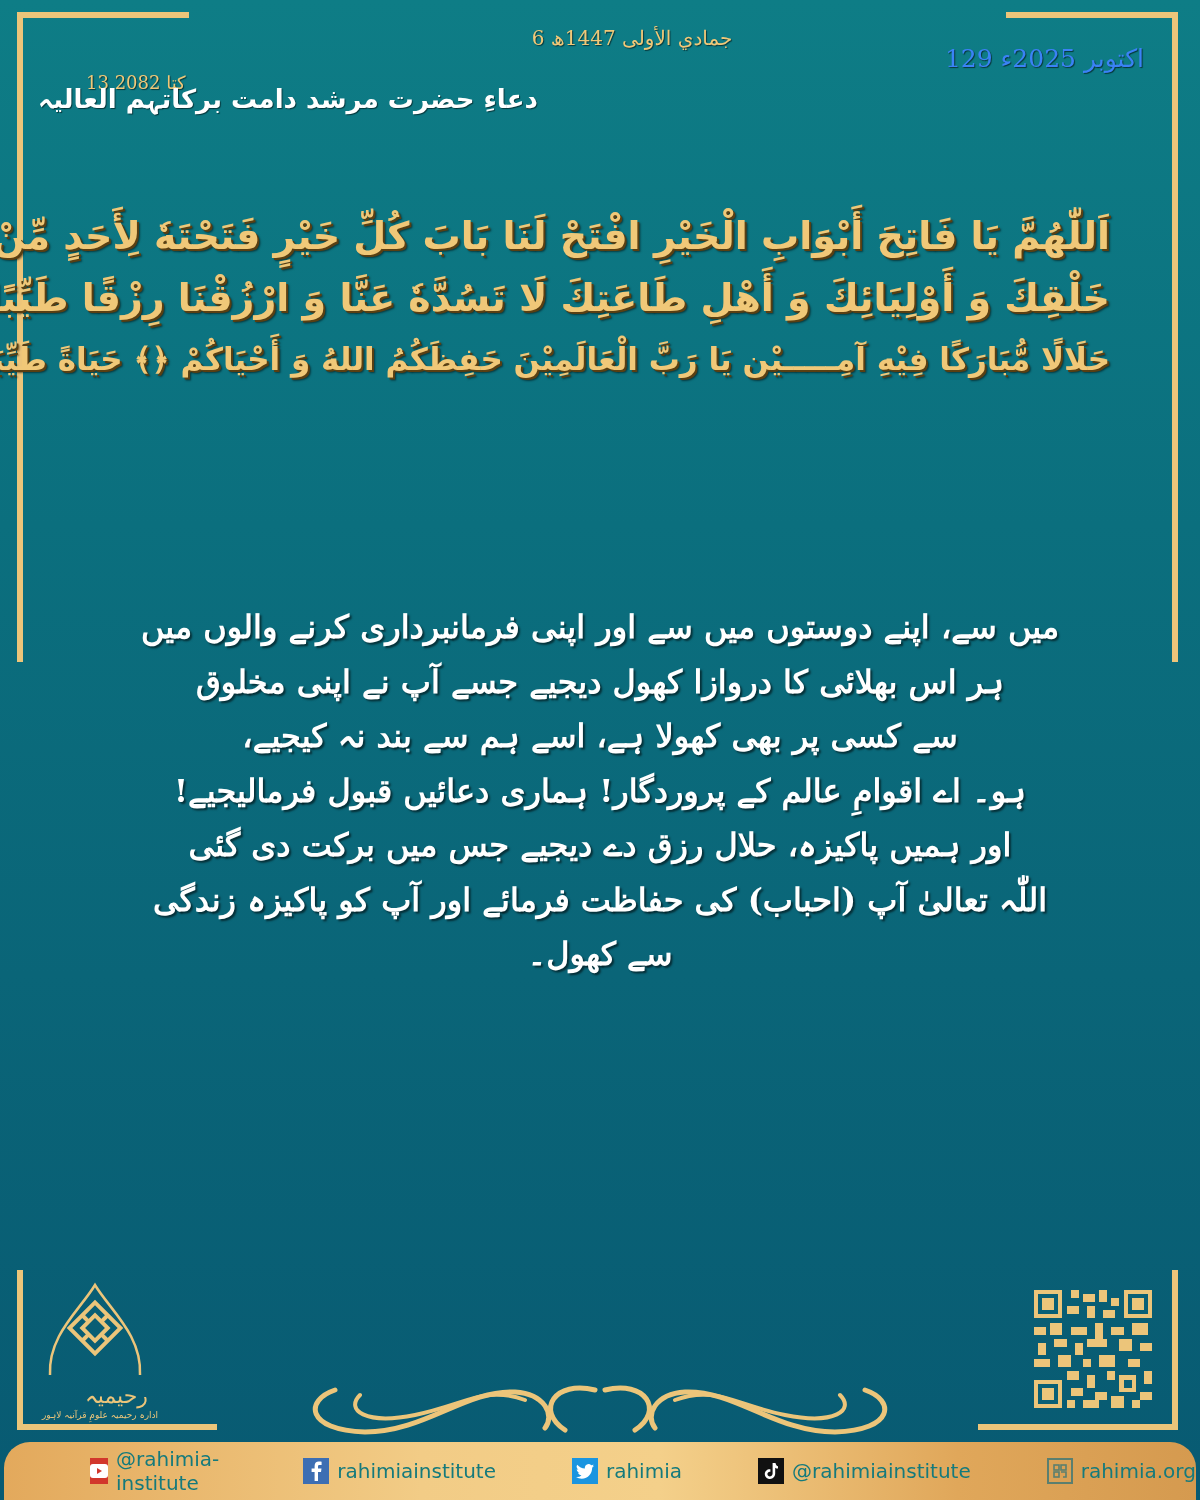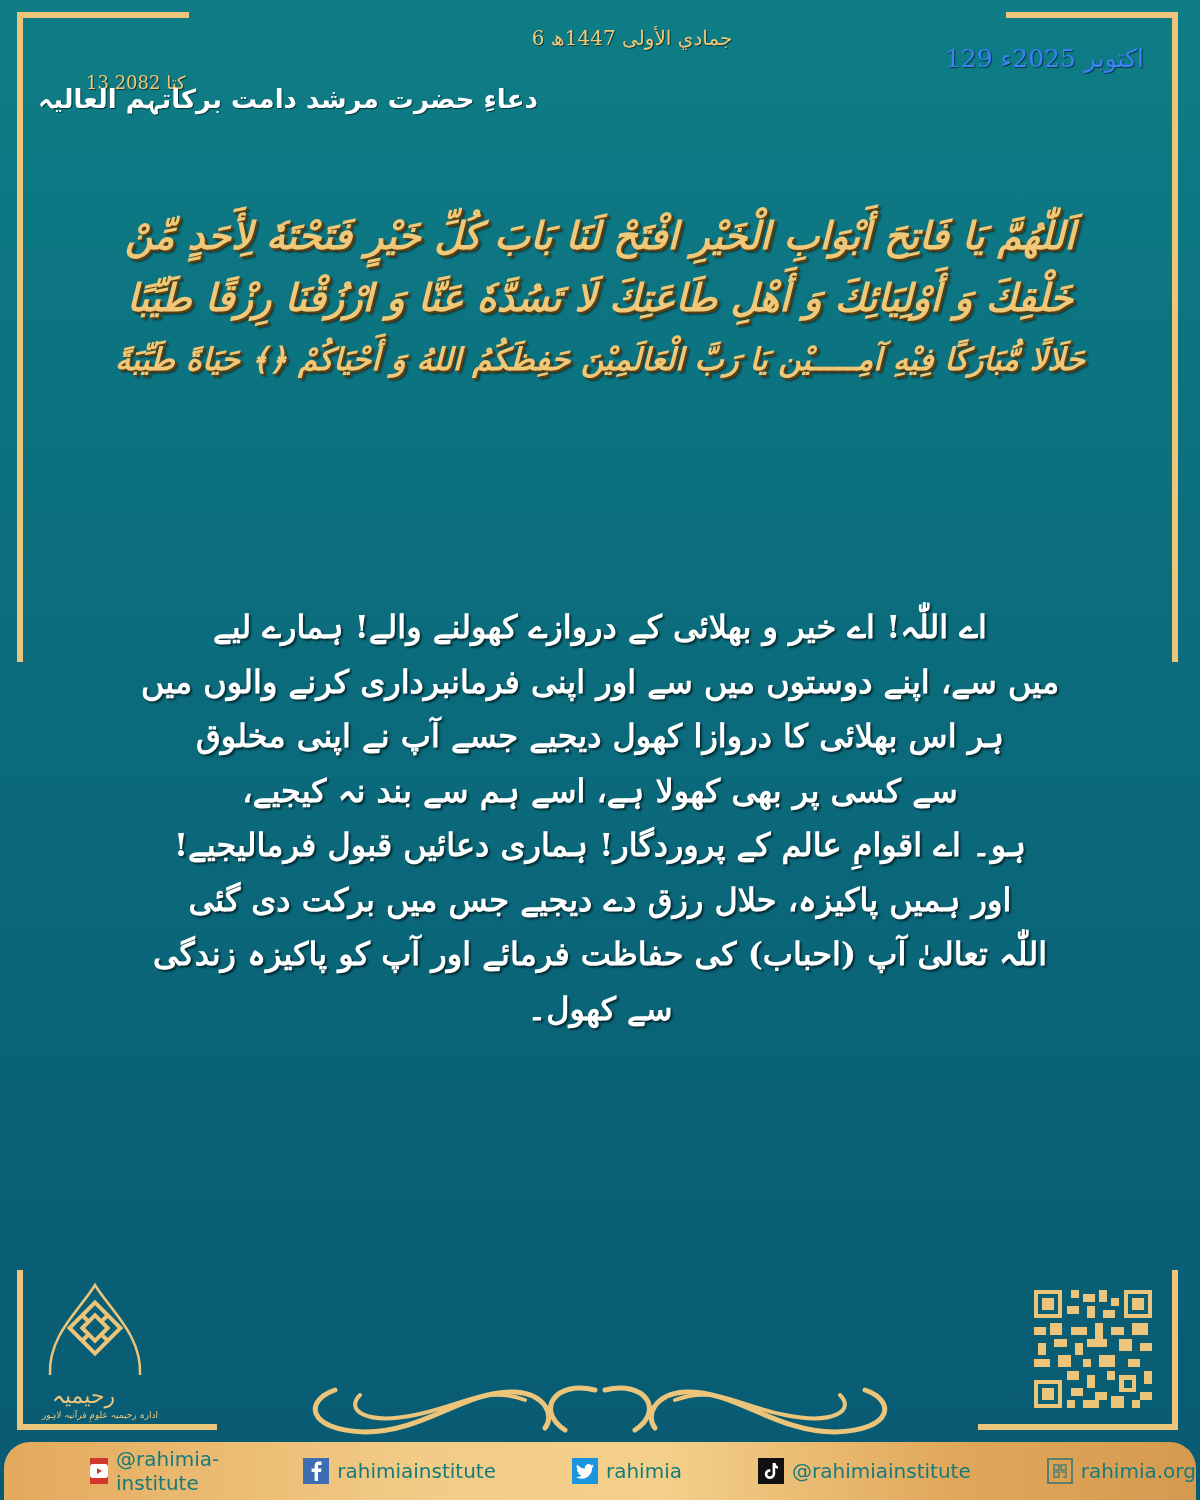--- a/index.html
+++ b/index.html
@@ -28,35 +28,35 @@
     .greg-left { top: 44px; left: 86px; font-size: 18px; color: #f0c878; margin-top: 28px; }
     .title { top: 84px; left: 0; width: 1200px; text-align: left; font-size: 26px; font-weight: bold; color: #ffffff; direction: rtl; font-family: "DejaVu Sans", sans-serif; padding-left: 38px; }
 
     .arabic {
       position: absolute; left: 90px; width: 1020px; top: 205px;
       direction: rtl; text-align: center;
       font-family: "DejaVu Sans", sans-serif; font-weight: bold;
       color: #f0c878;
       text-shadow: 2px 2px 0 #5a3f12, 3px 3px 2px rgba(0,0,0,.5);
     }
-    .arabic .line { display: block; font-size: 38px; line-height: 62px; white-space: nowrap; font-style: italic; }
+    .arabic .line { display: block; font-size: 38px; line-height: 62px; white-space: nowrap; }
     .arabic .line.small { font-size: 31px; line-height: 60px; }
 
     .urdu {
       position: absolute; left: 140px; width: 920px; top: 600px;
       direction: rtl; text-align: center;
       font-family: "DejaVu Serif", serif; font-weight: bold;
       color: #ffffff; font-size: 32px; line-height: 54.5px;
       text-shadow: 2px 2px 2px rgba(0,0,0,.55);
     }
     .urdu .line { display: block; white-space: nowrap; }
 
     
     .logo { position: absolute; left: 40px; top: 1280px; width: 110px; height: 140px; }
-    .logo-text { position: absolute; left: 52px; top: 1383px; width: 120px; text-align: left; direction: rtl; font-size: 22px; color: #ecc57a; font-family: "DejaVu Serif", serif; }
+    .logo-text { position: absolute; left: 28px; top: 1383px; width: 120px; text-align: right; direction: rtl; font-size: 22px; color: #ecc57a; font-family: "DejaVu Serif", serif; }
     .logo-sub { position: absolute; left: 40px; top: 1410px; width: 120px; text-align: center; direction: rtl; font-size: 9px; color: #ecc57a; }
 
     .ornament { position: absolute; left: 305px; top: 1370px; width: 590px; height: 70px; }
 
     .qr { position: absolute; left: 1034px; top: 1290px; width: 118px; height: 118px; }
 
     
     .footer {
       position: absolute; left: 4px; top: 1442px; width: 1192px; height: 58px;
       border-radius: 26px 26px 0 0;
@@ -90,21 +90,20 @@
 <div class="hdr greg-left">13 کتا 2082</div>
 <div class="hdr title">دعاءِ حضرت مرشد دامت برکاتہم العالیہ</div>
 
 <div class="arabic">
   <span class="line">اَللّٰهُمَّ يَا فَاتِحَ أَبْوَابِ الْخَيْرِ افْتَحْ لَنَا بَابَ كُلِّ خَيْرٍ فَتَحْتَهٗ لِأَحَدٍ مِّنْ</span>
   <span class="line">خَلْقِكَ وَ أَوْلِيَائِكَ وَ أَهْلِ طَاعَتِكَ لَا تَسُدَّهٗ عَنَّا وَ ارْزُقْنَا رِزْقًا طَيِّبًا</span>
   <span class="line small">حَلَالًا مُّبَارَكًا فِيْهِ آمِـــــيْن يَا رَبَّ الْعَالَمِيْنَ حَفِظَكُمُ اللهُ وَ أَحْيَاكُمْ ﴿﴾ حَيَاةً طَيِّبَةً</span>
 </div>
 
 <div class="urdu">
-  <span class="line">اے اللّٰہ! اے خیر و بھلائی کے دروازے کھولنے والے! ہمارے لیے</span>
   <span class="line">میں سے، اپنے دوستوں میں سے اور اپنی فرمانبرداری کرنے والوں میں</span>
   <span class="line">ہر اس بھلائی کا دروازا کھول دیجیے جسے آپ نے اپنی مخلوق</span>
   <span class="line">سے کسی پر بھی کھولا ہے، اسے ہم سے بند نہ کیجیے،</span>
   <span class="line">ہو۔ اے اقوامِ عالم کے پروردگار! ہماری دعائیں قبول فرمالیجیے!</span>
   <span class="line">اور ہمیں پاکیزہ، حلال رزق دے دیجیے جس میں برکت دی گئی</span>
   <span class="line">اللّٰہ تعالیٰ آپ (احباب) کی حفاظت فرمائے اور آپ کو پاکیزہ زندگی</span>
   <span class="line">سے کھول۔</span>
 </div>
 
 <svg class="logo" viewBox="0 0 110 140">

